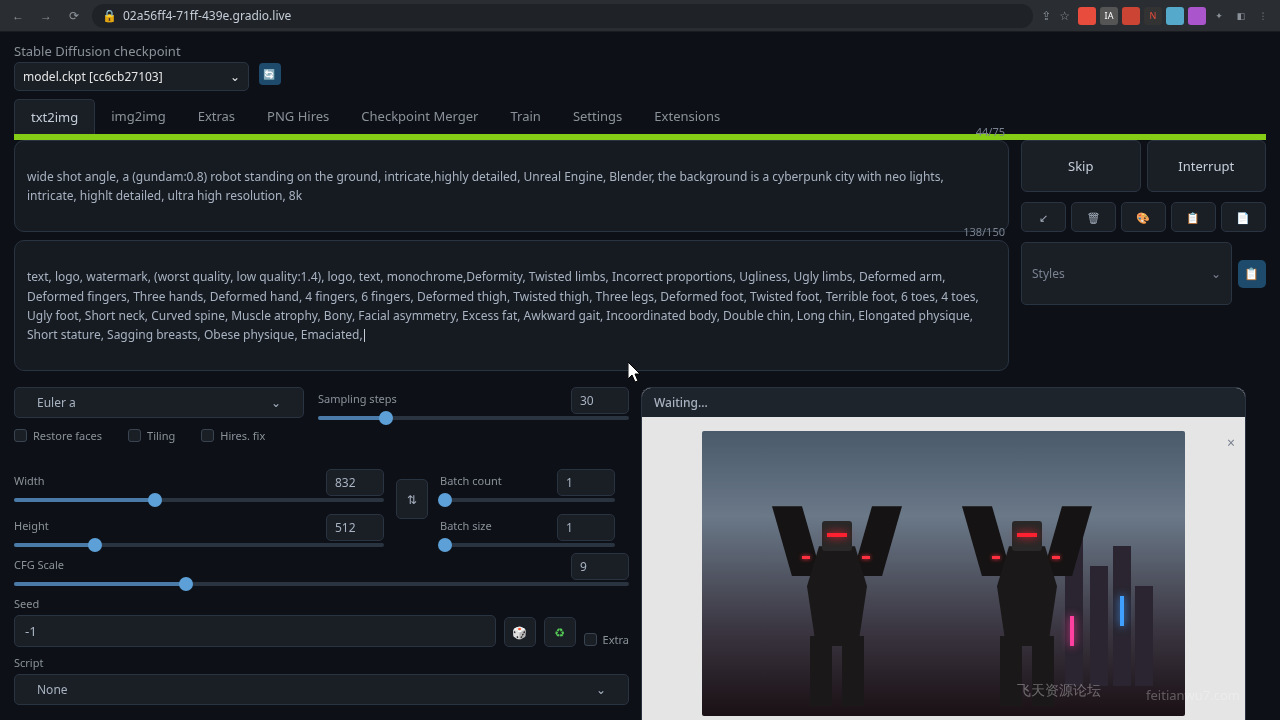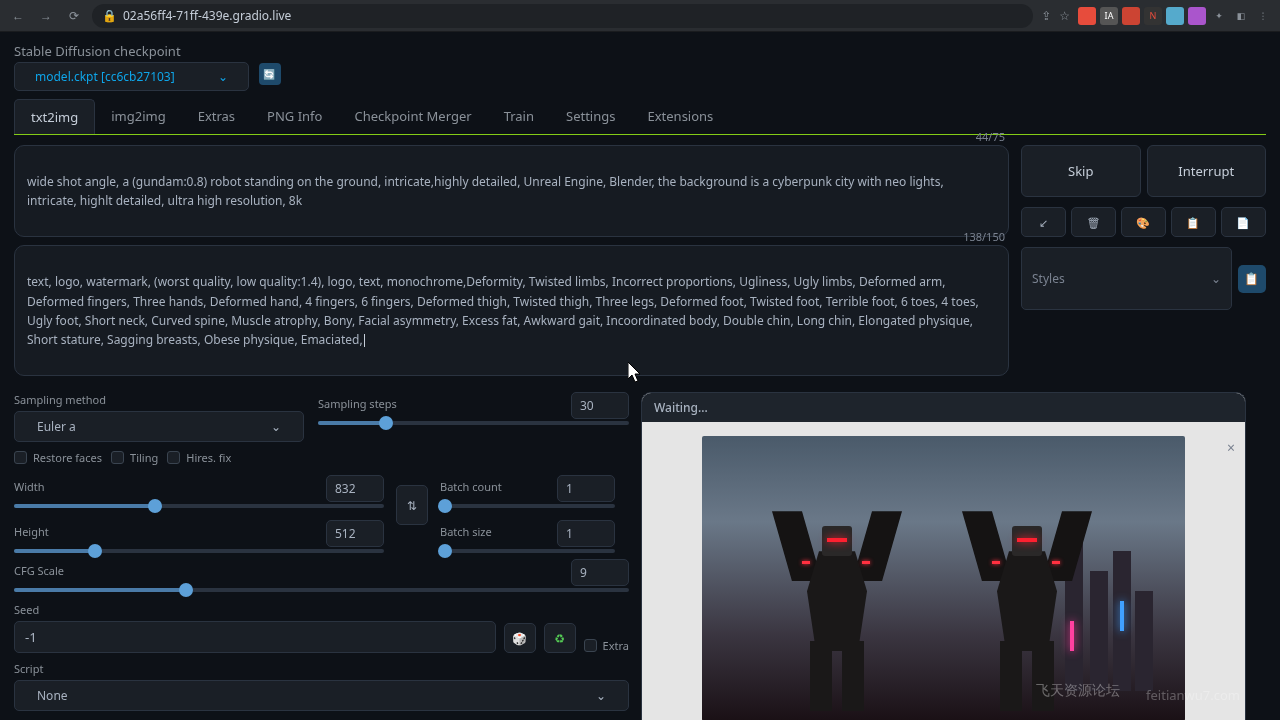--- a/index.html
+++ b/index.html
@@ -5,23 +5,23 @@
 *{box-sizing:border-box;margin:0;padding:0;font-family:system-ui,-apple-system,sans-serif}
 body{background:#0d1117;color:#a8b2c0;font-size:12px;width:1280px;height:720px;overflow:hidden}
 .browser-bar{height:32px;background:#2a2d31;display:flex;align-items:center;padding:0 8px;gap:8px;border-bottom:1px solid #1a1c1f}
 .nav-btn{width:20px;height:20px;display:flex;align-items:center;justify-content:center;color:#8a9199;cursor:pointer}
 .url-bar{flex:1;background:#1f2226;border-radius:14px;height:24px;display:flex;align-items:center;padding:0 10px;color:#c5cdd8;font-size:12px;gap:6px}
 .ext-icons{display:flex;gap:4px;align-items:center}
 .ext-icon{width:18px;height:18px;border-radius:3px;display:flex;align-items:center;justify-content:center;font-size:9px}
 .content{padding:10px 14px}
 .top-row{display:flex;align-items:center;gap:10px;margin-bottom:8px}
 .ckpt-label{font-size:13px;color:#8a9199}
-.ckpt-select{background:#1a1f26;border:1px solid #2a3340;border-radius:5px;padding:5px 20px;width:235px;display:flex;justify-content:space-between;align-items:center;color:#0ea5e9;margin-top:2px}
+.ckpt-select{background:#1a1f26;border:1px solid #2a3340;border-radius:5px;padding:5px 8px;width:235px;display:flex;justify-content:space-between;align-items:center;color:#e5e5e5;margin-top:2px}
 .refresh-btn{width:22px;height:22px;background:#1e4a6b;border-radius:4px;display:flex;align-items:center;justify-content:center;margin-top:14px;font-size:10px}
-.tabs{display:flex;border-bottom:1px solid #84cc16;margin-bottom:10px}
+.tabs{display:flex;border-bottom:6px solid #84cc16;margin-bottom:0}
 .tab{padding:8px 16px;color:#8a9199;cursor:pointer;font-size:13px}
 .tab.active{background:#1a1f26;border:1px solid #2a3340;border-bottom:none;border-radius:5px 5px 0 0;color:#c5cdd8}
 .prompt-row{display:flex;gap:12px;margin-bottom:8px}
 .prompt-area{flex:1}
 .prompt-box{background:#161b22;border:1px solid #2a3340;border-radius:10px;padding:26px 12px;position:relative;margin-bottom:8px;color:#a8b2c0;line-height:1.6;font-size:12px}
 .prompt-box.neg{min-height:70px}
 .counter{position:absolute;top:-16px;right:4px;font-size:11px;color:#7a8290}
 .cursor-blink{display:inline-block;width:1px;height:13px;background:#c5cdd8;vertical-align:middle;margin-left:1px}
 .btn-col{width:245px}
 .gen-btns{display:flex;gap:6px;margin-bottom:10px}
@@ -35,21 +35,21 @@
 .params-left{width:615px}
 .params-right{width:605px}
 .control-row{display:flex;gap:14px;margin-bottom:6px}
 .label{font-size:11px;color:#8a9199;margin-bottom:4px;display:block}
 .select{background:#1a1f26;border:1px solid #2a3340;border-radius:5px;padding:6px 22px;display:flex;justify-content:space-between;align-items:center;color:#a8b2c0;width:100%}
 .slider-label-row{display:flex;justify-content:space-between;align-items:center;margin-bottom:2px}
 .num-input{background:#1a1f26;border:1px solid #2a3340;border-radius:5px;padding:4px 8px;width:58px;color:#a8b2c0;font-size:12px}
 .slider{flex:1;height:4px;background:#2a3340;border-radius:2px;position:relative}
 .slider-fill{height:100%;background:#4a7ba8;border-radius:2px;position:absolute;left:0}
 .slider-thumb{width:14px;height:14px;background:#5da0d8;border-radius:50%;position:absolute;top:-5px;transform:translateX(-50%)}
-.checks{display:flex;gap:9px;margin:8px 0 10px}
+.checks{display:flex;gap:26px;margin:8px 0 26px}
 .check{display:flex;align-items:center;gap:6px;font-size:11px;color:#8a9199}
 .check-box{width:13px;height:13px;border:1px solid #3a4450;border-radius:3px;background:#1a1f26}
 .wh-row{display:flex;gap:12px;align-items:flex-end;margin-bottom:6px}
 .wh-left{width:370px}
 .swap-btn{width:32px;height:40px;background:#1a1f26;border:1px solid #2a3340;border-radius:5px;display:flex;align-items:center;justify-content:center;margin-bottom:28px}
 .wh-right{width:175px}
 .seed-row{display:flex;gap:8px;align-items:flex-end;margin-bottom:8px}
 .seed-input{flex:1;background:#1a1f26;border:1px solid #2a3340;border-radius:5px;padding:6px 10px;color:#a8b2c0}
 .seed-btn{width:32px;height:30px;background:#1a1f26;border:1px solid #2a3340;border-radius:5px;display:flex;align-items:center;justify-content:center}
 .preview-panel{background:#e5e5e5;border:1px solid #2a3340;border-radius:10px;overflow:hidden}
@@ -71,21 +71,21 @@
 .r-eye{position:absolute;width:20px;height:4px;background:#ff2030;left:55px;top:47px;box-shadow:0 0 8px #ff2030}
 .r-light{position:absolute;width:8px;height:3px;background:#ff3040;box-shadow:0 0 4px #ff3040}
 .city{position:absolute;right:10px;bottom:30px;width:120px;height:180px}
 .bldg{position:absolute;bottom:0;background:#2a2530;width:18px}
 .neon{position:absolute;width:4px;height:30px;background:#ff40a0;box-shadow:0 0 10px #ff40a0}
 .thumb-strip{display:flex;justify-content:center;padding:6px}
 .thumb{width:28px;height:18px;background:#3a4048;border:1px solid #555}
 .out-btns{display:flex;gap:6px;margin-top:10px}
 .out-btn{flex:1;background:#1a1f26;border:1px solid #2a3340;border-radius:6px;padding:10px 4px;text-align:center;color:#a8b2c0;font-size:12px;cursor:pointer;display:flex;align-items:center;justify-content:center;min-height:42px;line-height:1.3}
 .watermark{position:absolute;bottom:16px;right:40px;color:rgba(255,255,255,0.28);font-size:13px;pointer-events:none;z-index:99}
-.wm1{position:absolute;bottom:20px;right:160px;color:rgba(255,255,255,0.35);font-size:14px;font-weight:500}
+.wm1{position:absolute;bottom:20px;right:179px;color:rgba(255,255,255,0.35);font-size:14px;font-weight:500}
 .cursor-arrow{position:absolute;left:628px;top:362px;width:16px;height:24px;z-index:100;pointer-events:none}
 </style>
 </head>
 <body>
 
 <div class="browser-bar">
   <div class="nav-btn">←</div>
   <div class="nav-btn">→</div>
   <div class="nav-btn">⟳</div>
   <div class="url-bar">
@@ -116,21 +116,21 @@
         <span>⌄</span>
       </div>
     </div>
     <div class="refresh-btn">🔄</div>
   </div>
 
   <div class="tabs">
     <div class="tab active">txt2img</div>
     <div class="tab">img2img</div>
     <div class="tab">Extras</div>
-    <div class="tab">PNG Info</div>
+    <div class="tab">PNG Hires</div>
     <div class="tab">Checkpoint Merger</div>
     <div class="tab">Train</div>
     <div class="tab">Settings</div>
     <div class="tab">Extensions</div>
   </div>
 
   <div class="prompt-row">
     <div class="prompt-area">
       <div style="position:relative">
         <div class="counter">44/75</div>
@@ -164,21 +164,20 @@
         </div>
         <div class="styles-btn">📋</div>
       </div>
     </div>
   </div>
 
   <div class="params-row">
     <div class="params-left">
       <div class="control-row">
         <div style="width:290px">
-          <span class="label">Sampling method</span>
           <div class="select">
             <span>Euler a</span>
             <span>⌄</span>
           </div>
         </div>
         <div style="flex:1">
           <div class="slider-label-row">
             <span class="label">Sampling steps</span>
             <input class="num-input" value="30" style="">
           </div>

